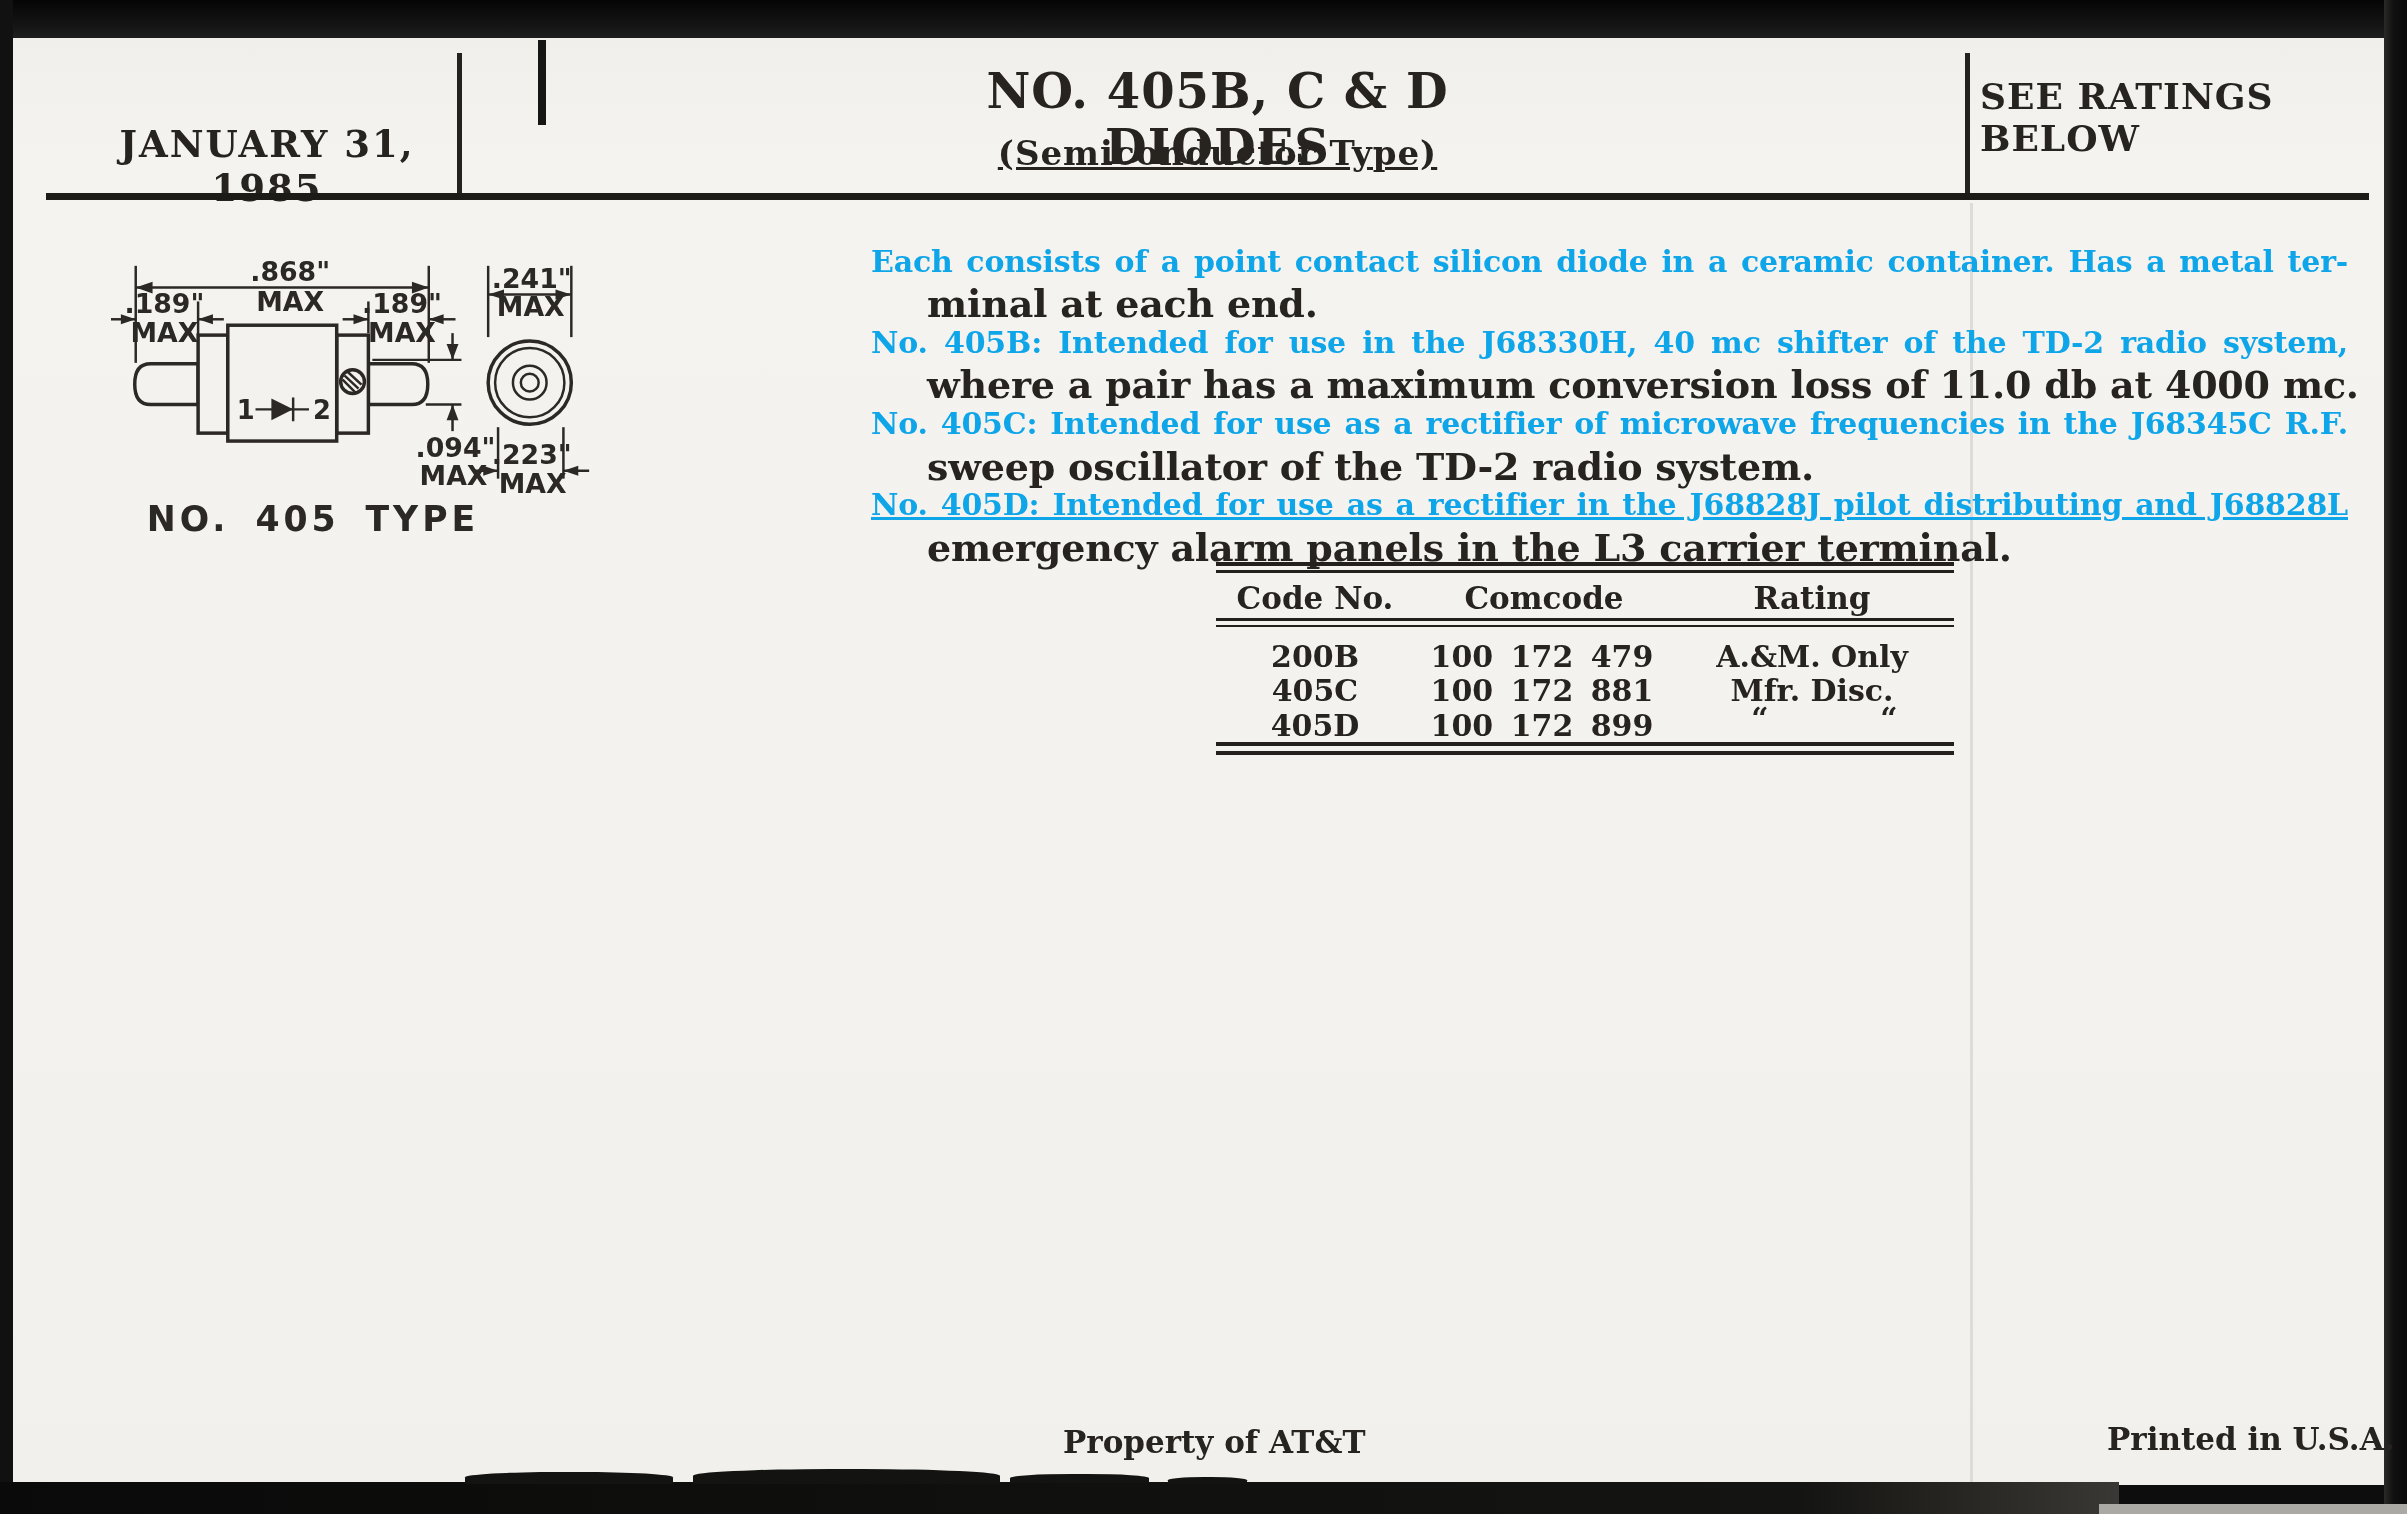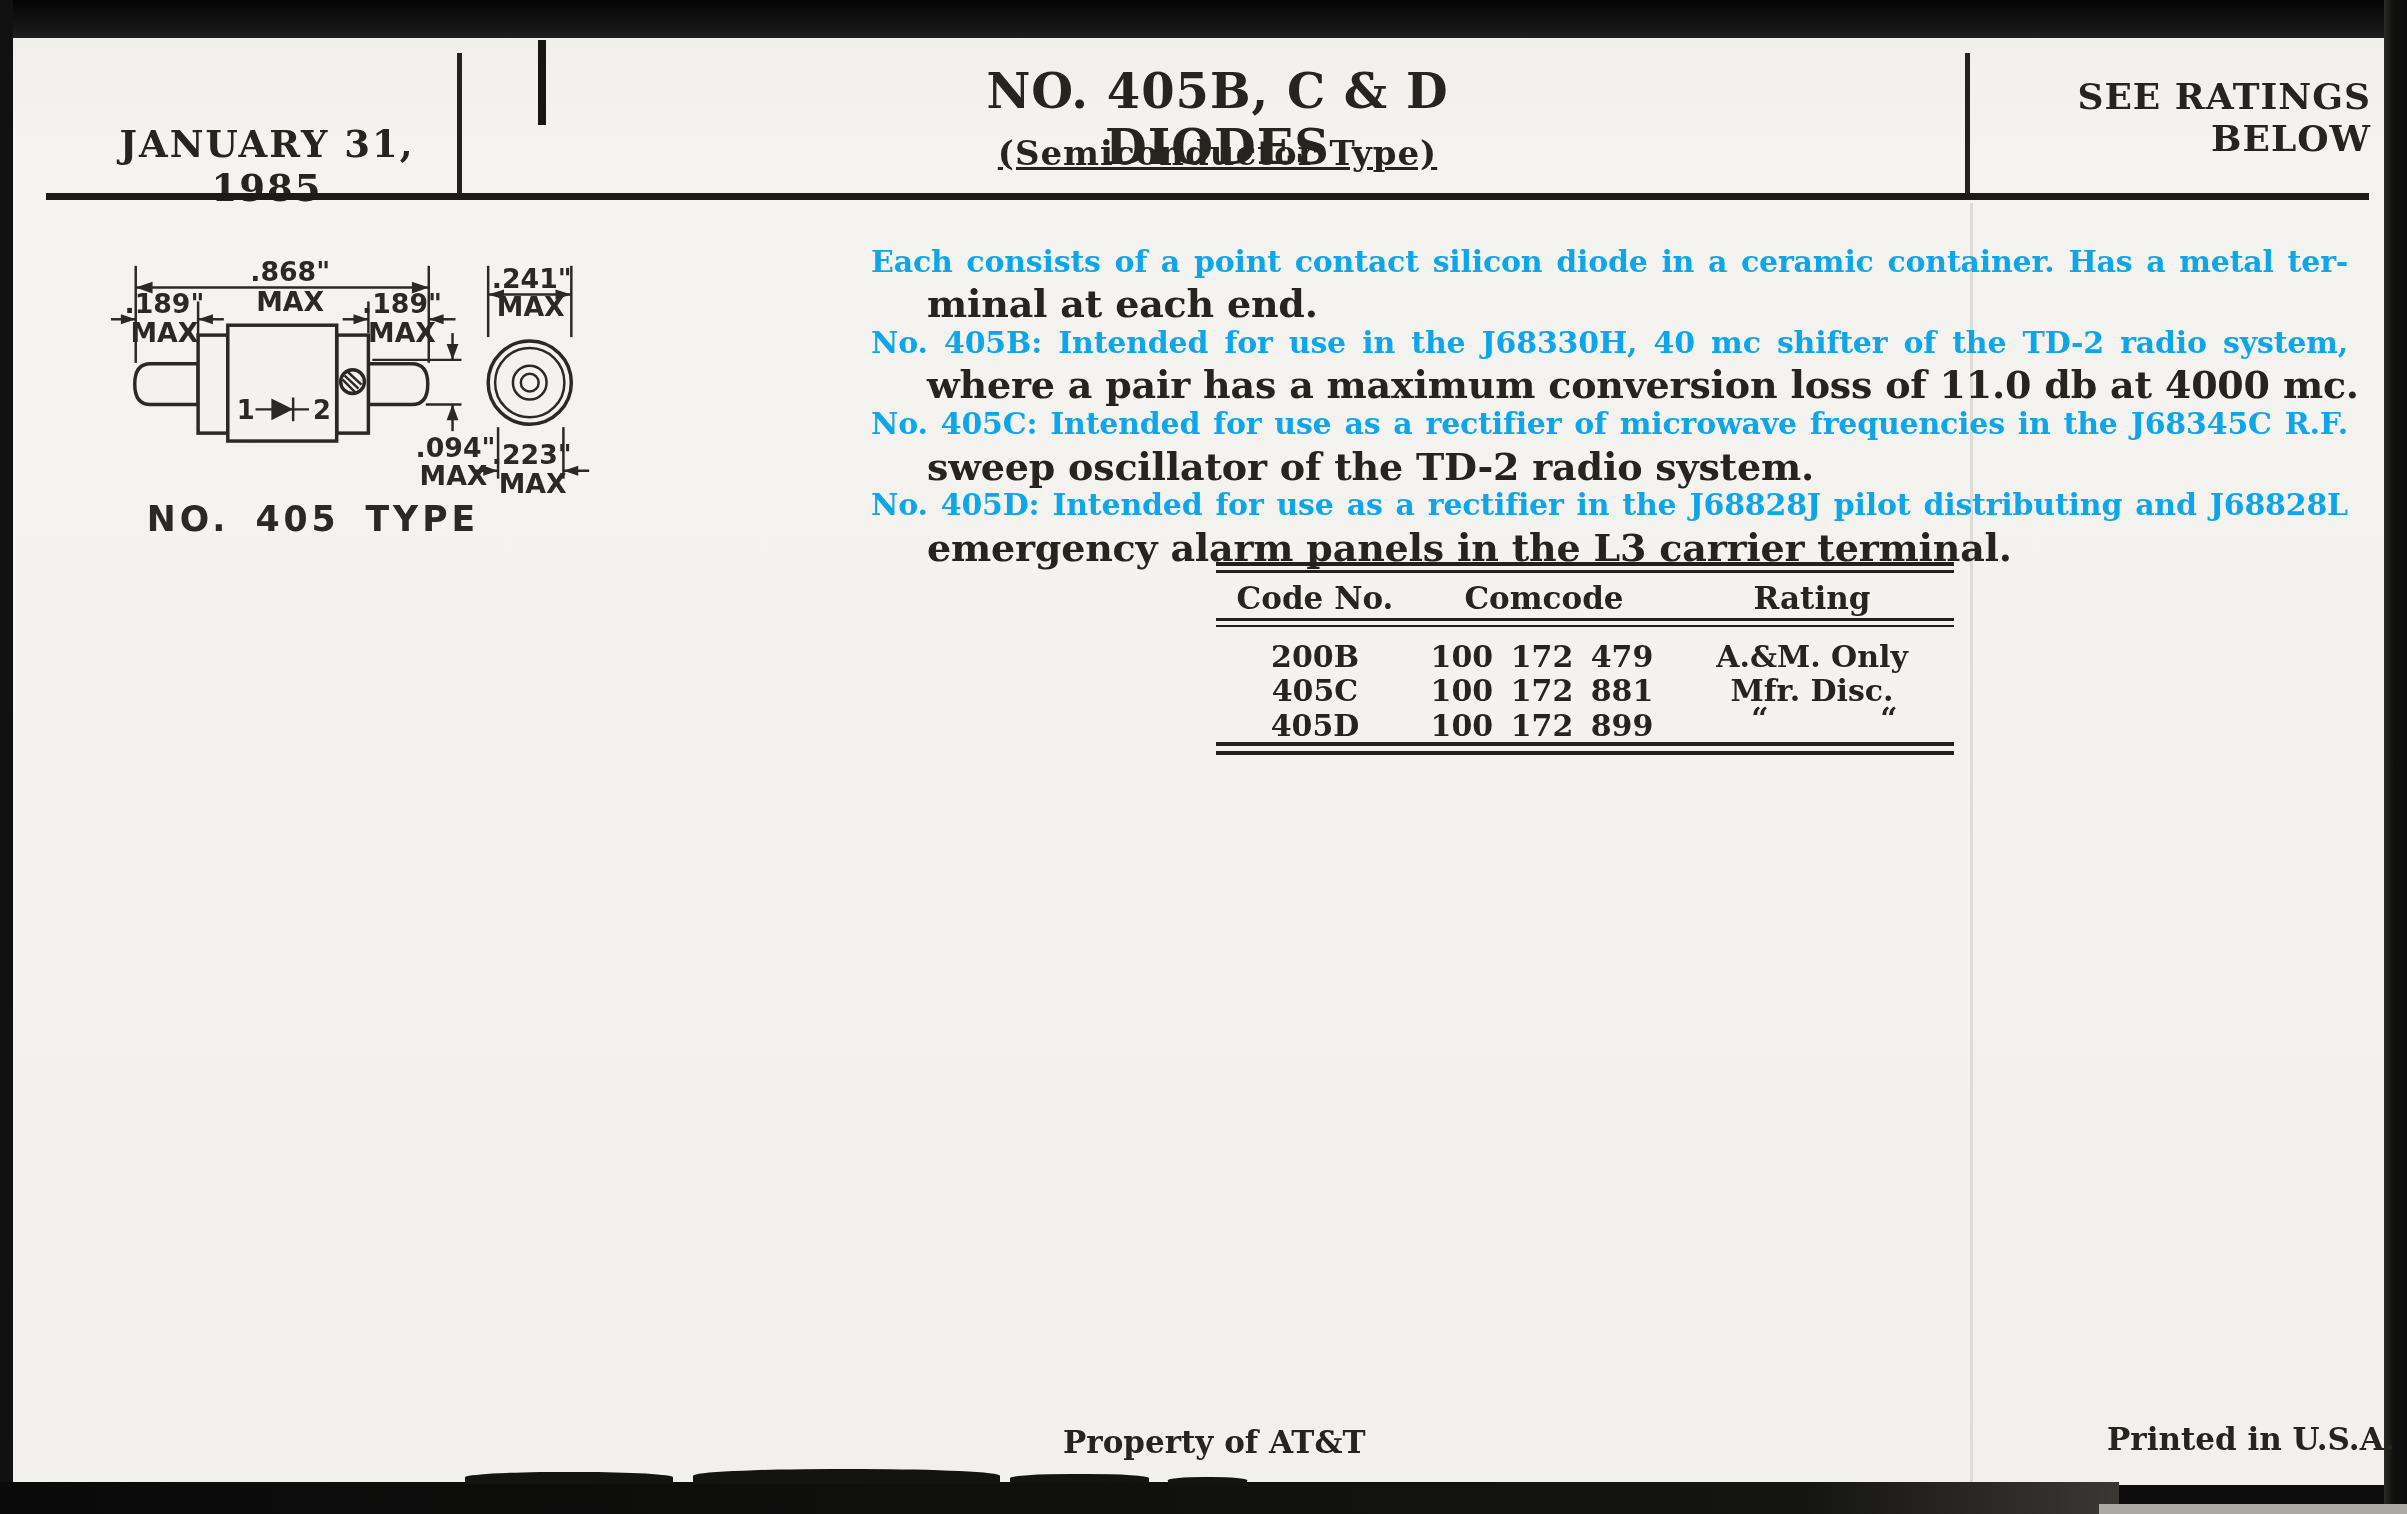--- a/index.html
+++ b/index.html
@@ -24,21 +24,21 @@
   .artifact{position:absolute;}
   #scratch-1{left:538px;top:40px;width:8px;height:85px;background:#161614;}
   #scanline-1{left:1970px;top:203px;width:3px;height:1279px;background:#dedcd7;}
   .noise{position:absolute;background:#131311;border-radius:45% 45% 0 0;}
 
   
   .hdr-text{position:absolute;color:#272420;font-weight:bold;}
   #date{left:74px;top:97px;width:386px;text-align:center;font-size:37px;letter-spacing:2px;margin-top:25px;}
   #title{left:871px;top:63px;width:693px;text-align:center;font-size:48px;letter-spacing:1px;}
   #subtitle{left:871px;top:133px;width:693px;text-align:center;font-size:34px;letter-spacing:1px;text-decoration:underline;}
-  #ratings-note{left:1980px;top:75px;width:391px;text-align:right;font-size:36px;line-height:42px;letter-spacing:1px;}
+  #ratings-note{left:1980px;top:75px;width:391px;text-align:left;font-size:36px;line-height:42px;letter-spacing:1px;}
   .vdiv{position:absolute;width:5px;background:#24211e;}
   #vdiv-1{left:457px;top:53px;height:141px;}
   #vdiv-2{left:1965px;top:53px;height:141px;}
   #hrule{position:absolute;left:46px;top:193px;width:2323px;height:7px;background:#1d1b18;}
 
   
   .bline{
     position:absolute;left:871px;width:1477px;height:36px;
     color:#0ea5e9;font-weight:bold;font-size:30px;
     text-align:justify;text-align-last:justify;letter-spacing:-0.2px;
@@ -108,21 +108,21 @@
     <div>BELOW</div>
   </div>
   <div id="hrule"></div>
 
   <div class="bline" style="top:244px;">Each consists of a point contact silicon diode in a ceramic container. Has a metal ter-</div>
   <div class="bcont" style="top:281px;">minal at each end.</div>
   <div class="bline" style="top:325px;">No. 405B: Intended for use in the J68330H, 40 mc shifter of the TD-2 radio system,</div>
   <div class="bcont" style="top:362px;">where a pair has a maximum conversion loss of 11.0 db at 4000 mc.</div>
   <div class="bline" style="top:406px;">No. 405C: Intended for use as a rectifier of microwave frequencies in the J68345C R.F.</div>
   <div class="bcont" style="top:444px;">sweep oscillator of the TD-2 radio system.</div>
-  <div class="bline" style="top:487px;">No. 405D: Intended for use as a rectifier in the J68828J pilot distributing and J68828L</div>
+  <div class="bline" style="top:487px;text-decoration:underline;">No. 405D: Intended for use as a rectifier in the J68828J pilot distributing and J68828L</div>
   <div class="bcont" style="top:525px;">emergency alarm panels in the L3 carrier terminal.</div>
 
   <div class="tbl-rule" id="tbl-rule-top"></div>
   <div class="tcell" style="left:1315px;top:580px;">Code No.</div>
   <div class="tcell" style="left:1544px;top:580px;">Comcode</div>
   <div class="tcell" style="left:1812px;top:580px;">Rating</div>
   <div class="tbl-rule" id="tbl-rule-mid"></div>
 
   <div class="tcell trow" style="left:1315px;top:639px;">200B</div>
   <div class="tcell trow comcode" style="left:1542px;top:639px;">100 172 479</div>

